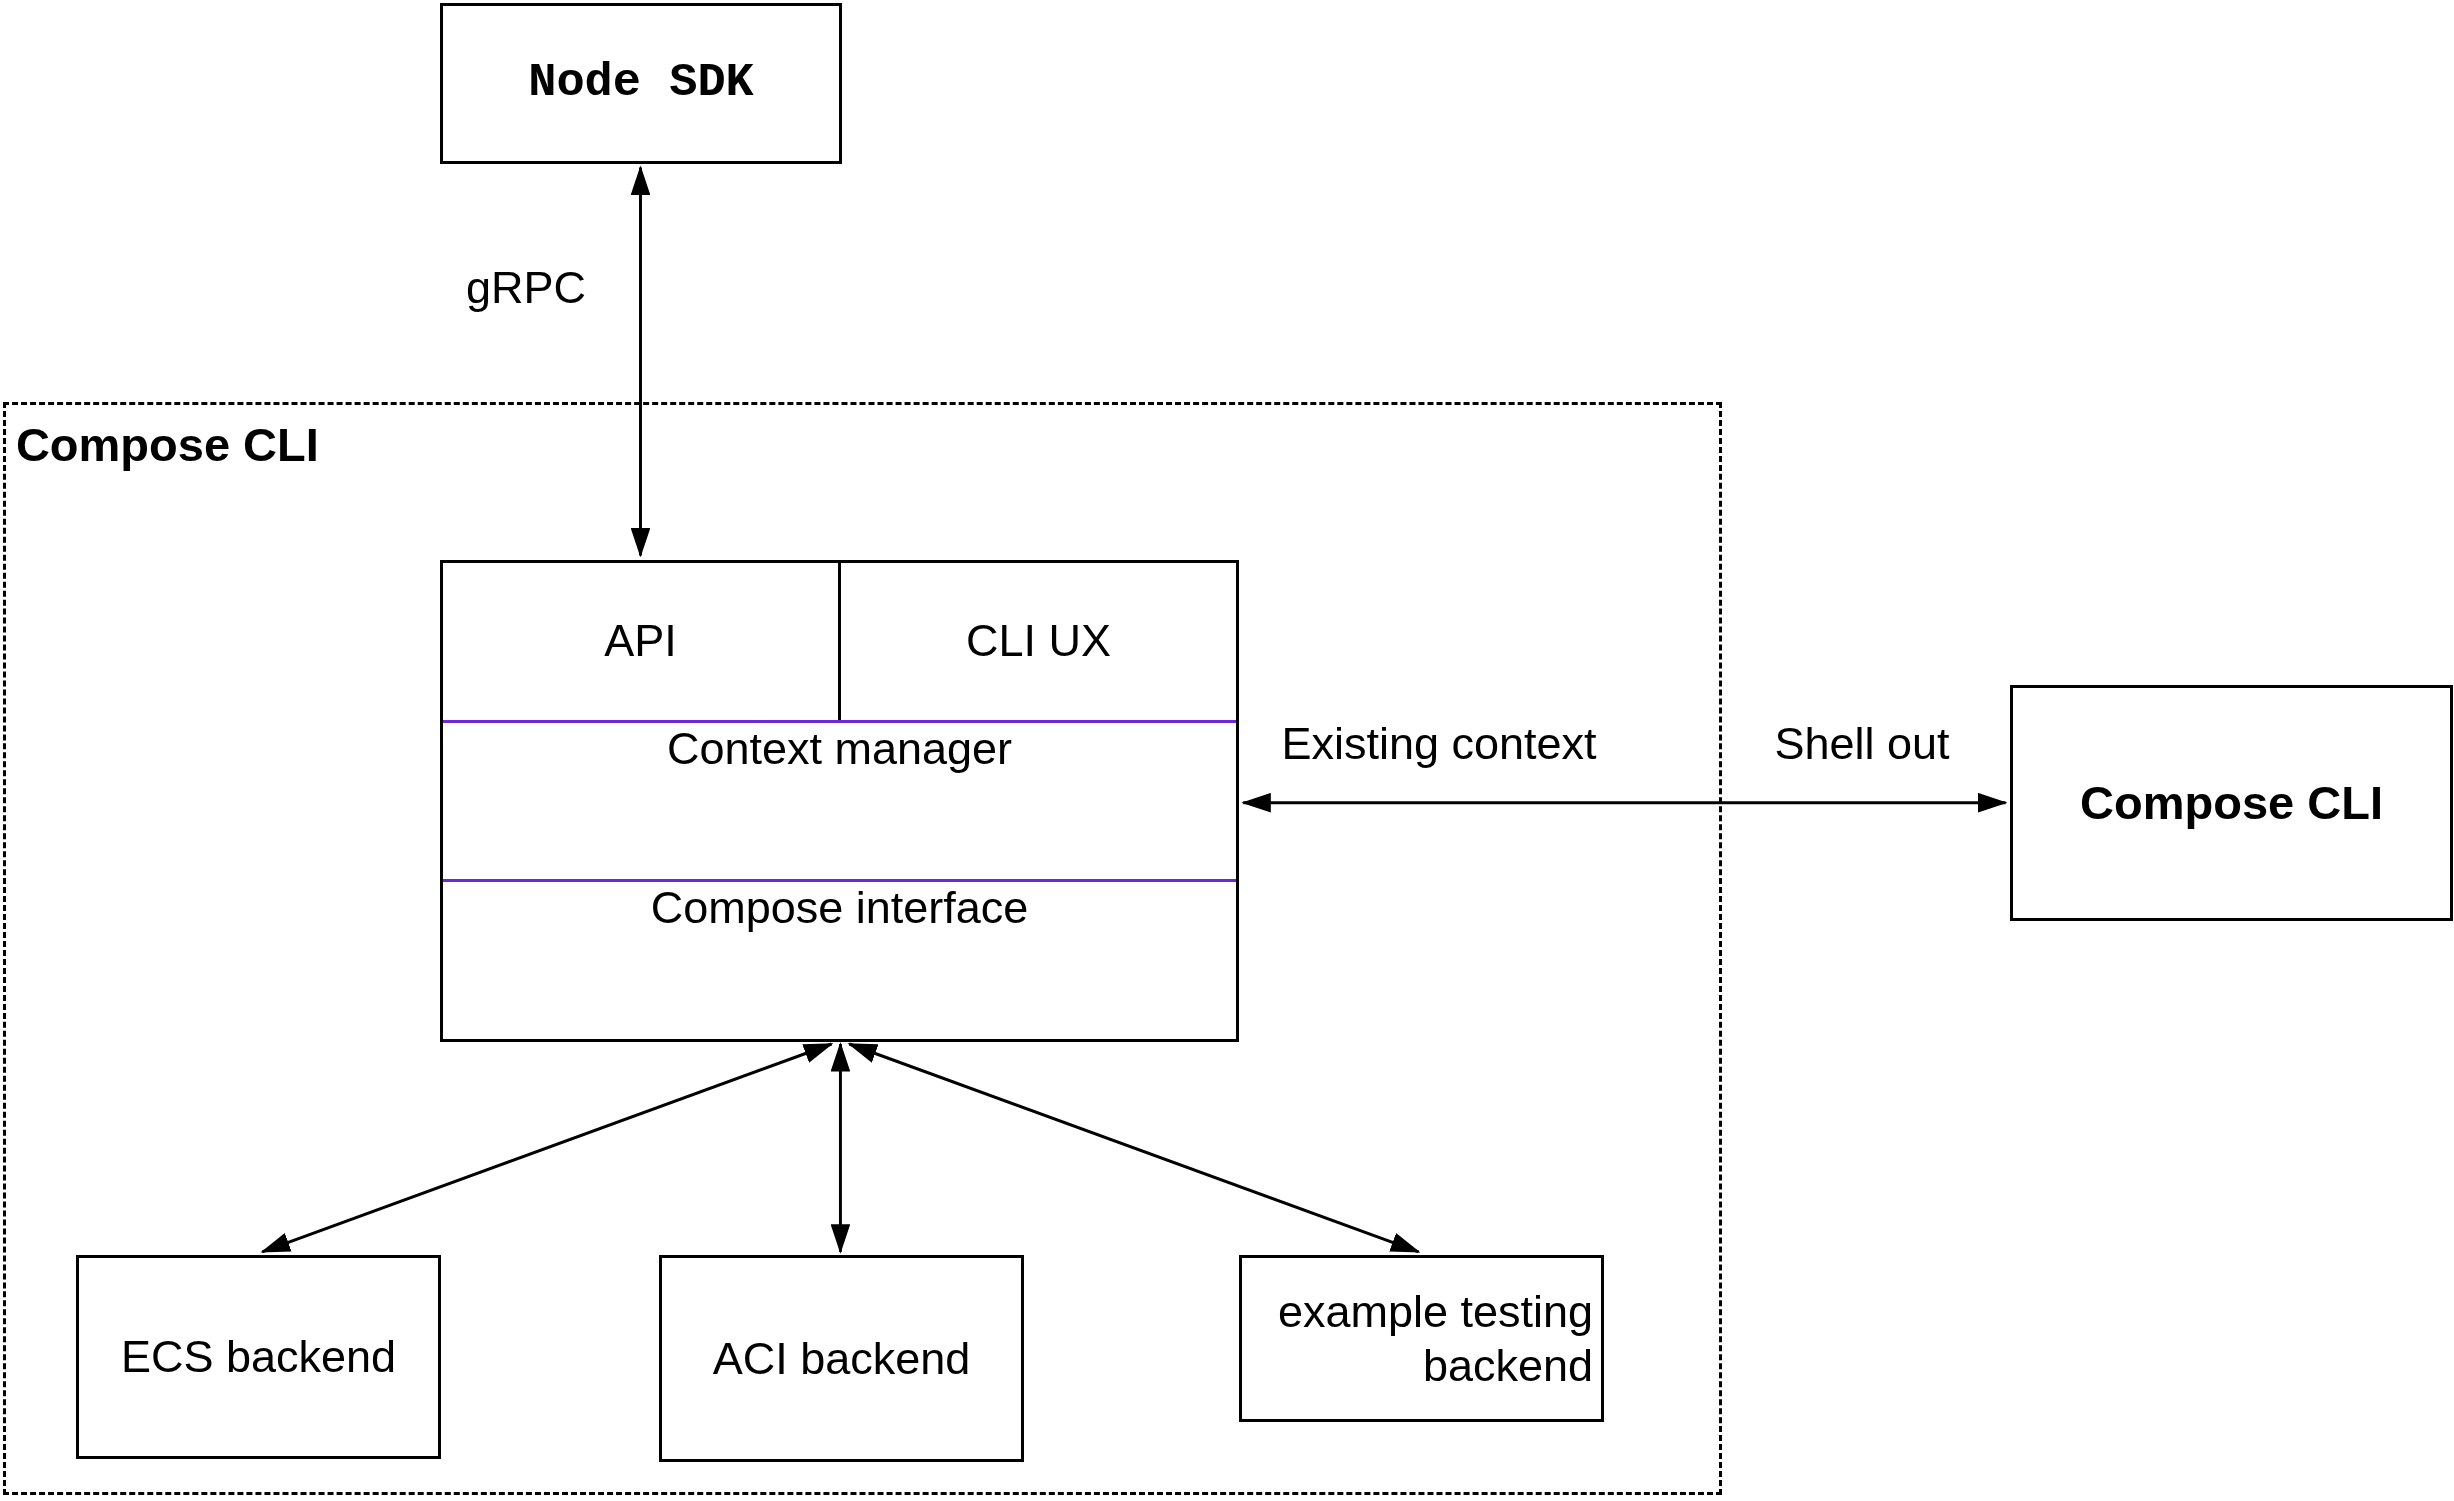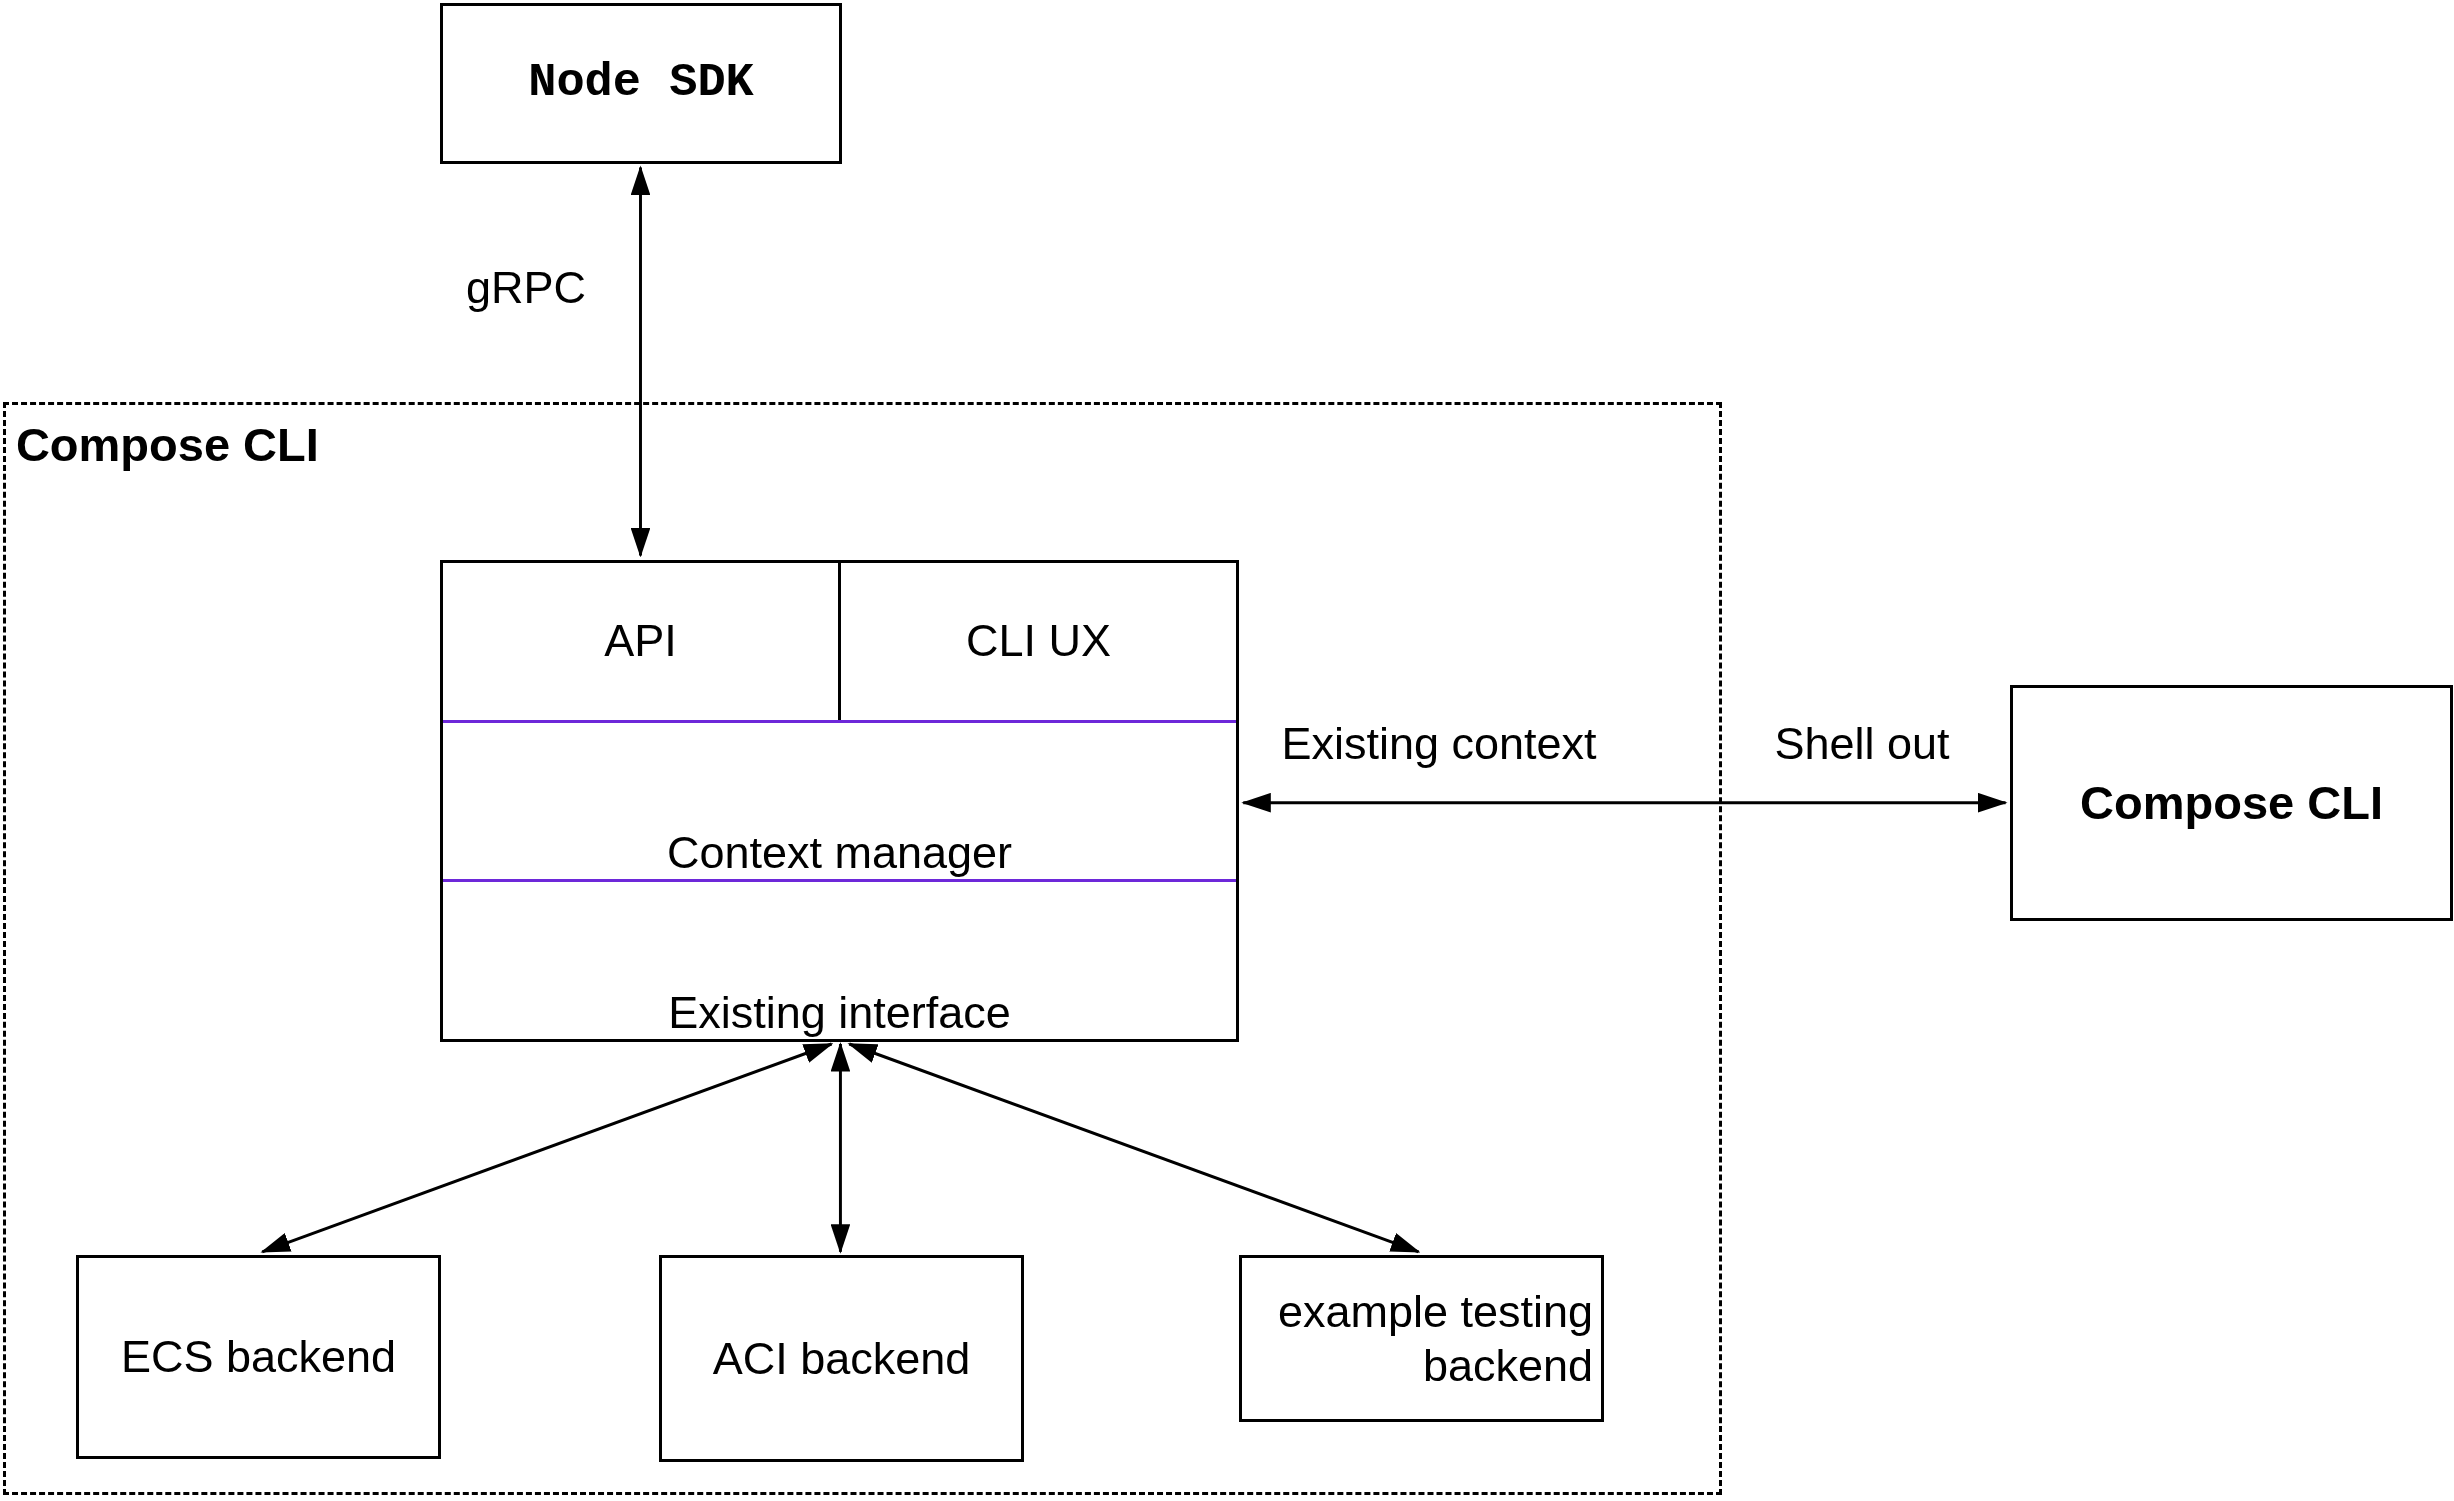--- a/index.html
+++ b/index.html
@@ -70,21 +70,21 @@
     box-sizing: border-box;
     background: #ffffff;
     border: 3px solid #000000;
     display: flex;
     flex-direction: column;
     z-index: 2;
   }
   .compound .row {
     flex: 1;
     display: flex;
-    align-items: flex-end;
+    align-items: flex-start;
     justify-content: center;
     font-size: 45px;
     box-sizing: border-box;
   }
   .compound .row + .row {
     border-top: 3px solid #6d28d9;
   }
   .compound .row.split {
     padding: 0;
   }
@@ -128,21 +128,21 @@
         <span>API</span>
       </div>
       <div class="cell">
         <span>CLI UX</span>
       </div>
     </div>
     <div class="row">
       <span>Context manager</span>
     </div>
     <div class="row">
-      <span>Existing interface</span>
+      <span>Compose interface</span>
     </div>
   </div>
 
   <div class="node bold" style="left:2010px; top:685px; width:443px; height:236px;">
     <span>Compose CLI</span>
   </div>
 
   <div class="node" style="left:76px; top:1255px; width:365px; height:204px;">
     <span>ECS backend</span>
   </div>

